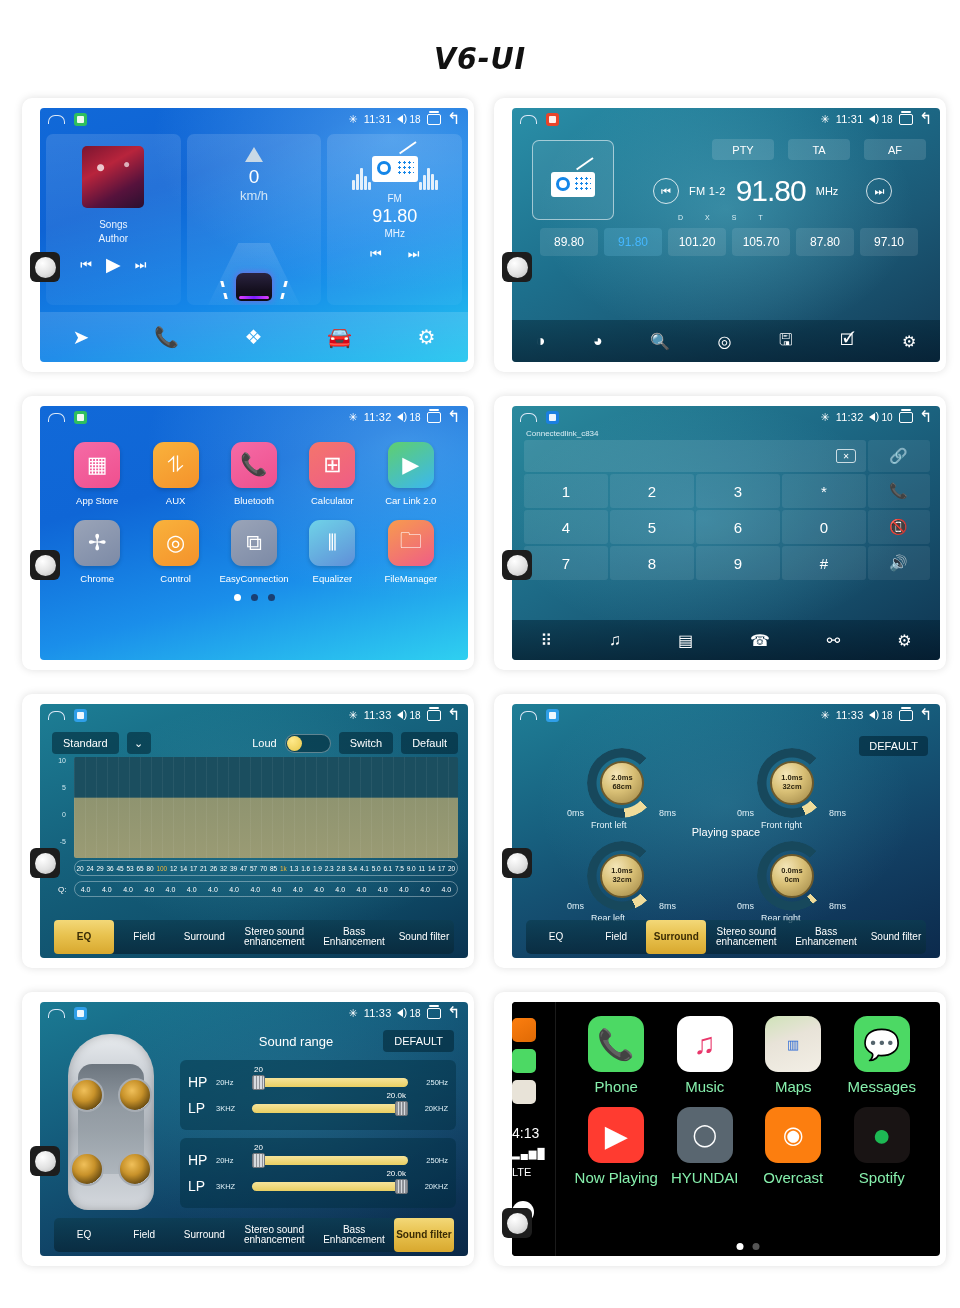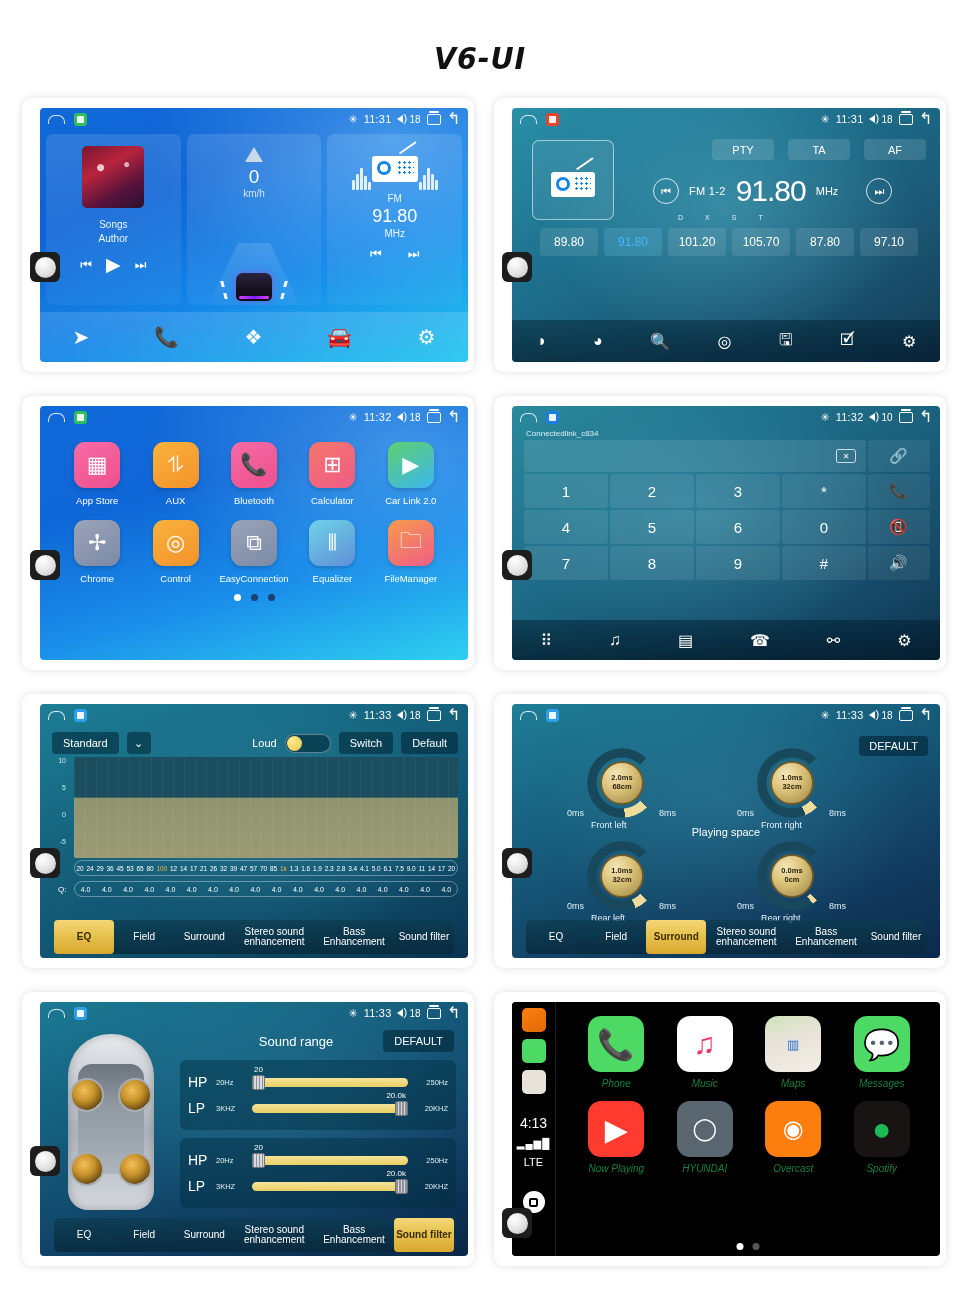--- a/index.html
+++ b/index.html
@@ -174,21 +174,21 @@
     display: flex; flex-direction: column; align-items: center;
     overflow: hidden;
   }
   .arrow-up {
     width: 0; height: 0; margin-top: 13px;
     border-left: 9px solid transparent;
     border-right: 9px solid transparent;
     border-bottom: 15px solid #c9d9e6;
   }
   .speed-num { font-size: 19px; margin-top: 4px; }
-  .speed-unit { font-size: 10px; color: #cfe4f5; }
+  .speed-unit { font-size: 13px; color: #cfe4f5; }
   .road {
     position: absolute; bottom: 0; left: 50%; transform: translateX(-50%);
     width: 92px; height: 62px;
     background: linear-gradient(to bottom, rgba(255,255,255,0.14), rgba(255,255,255,0.02));
     clip-path: polygon(33% 0, 67% 0, 100% 100%, 0 100%);
   }
   .lane {
     position: absolute; bottom: 2px;
     width: 3px; height: 46px;
     background: repeating-linear-gradient(to bottom, #fff 0 6px, transparent 6px 12px);
@@ -518,42 +518,42 @@
     position: absolute; top: -3px; width: 13px; height: 15px; border-radius: 2px;
     background: repeating-linear-gradient(to right, #8d9197 0 1.5px, #d7dade 1.5px 3px);
     border: 1px solid #6f747a;
   }
   .fl-val { position: absolute; top: -13px; font-size: 8px; color: #fff; }
 
   
   .s-cp { background: #000; display: flex; }
   .cp-rail {
     width: 44px; background: #000; position: relative;
-    display: flex; flex-direction: column; align-items: center; padding-top: 6px; gap: 7px;
+    display: flex; flex-direction: column; align-items: flex-start; padding-top: 16px; gap: 7px;
     border-right: 1px solid #1b1b1b;
   }
   .cp-rail-ico { width: 24px; height: 24px; border-radius: 5px; }
   .cp-time { font-size: 14px; color: #fff; margin-top: 14px; }
   .cp-sig { font-size: 10px; color: #fff; letter-spacing: 1px; }
   .cp-lte { font-size: 11px; color: #fff; }
   .cp-home {
     width: 22px; height: 22px; border-radius: 50%;
     background: #fff; margin-top: 16px;
     display: flex; align-items: center; justify-content: center;
   }
   .cp-home i { display: block; width: 9px; height: 9px; border: 2px solid #000; border-radius: 2px; }
   .cp-main { flex: 1; position: relative; padding: 14px 14px 0 16px; }
   .cp-grid { display: grid; grid-template-columns: repeat(4, 1fr); row-gap: 12px; }
   .cp-app { display: flex; flex-direction: column; align-items: center; }
   .cp-ico {
     width: 56px; height: 56px; border-radius: 13px;
     display: flex; align-items: center; justify-content: center;
     font-size: 30px;
   }
-  .cp-label { font-size: 10px; color: #15803d; margin-top: 6px; font-style: italic; }
+  .cp-label { font-size: 15px; color: #86efac; margin-top: 6px; }
   .cp-dots { position: absolute; bottom: 6px; left: 50%; transform: translateX(-50%); display: flex; gap: 9px; }
   .cp-dots i { width: 7px; height: 7px; border-radius: 50%; background: #555; display: block; }
   .cp-dots i.on { background: #fff; }
 </style>
 </head>
 <body>
 
 <div class="page-title">V6-UI</div>
 
 <div class="grid">

